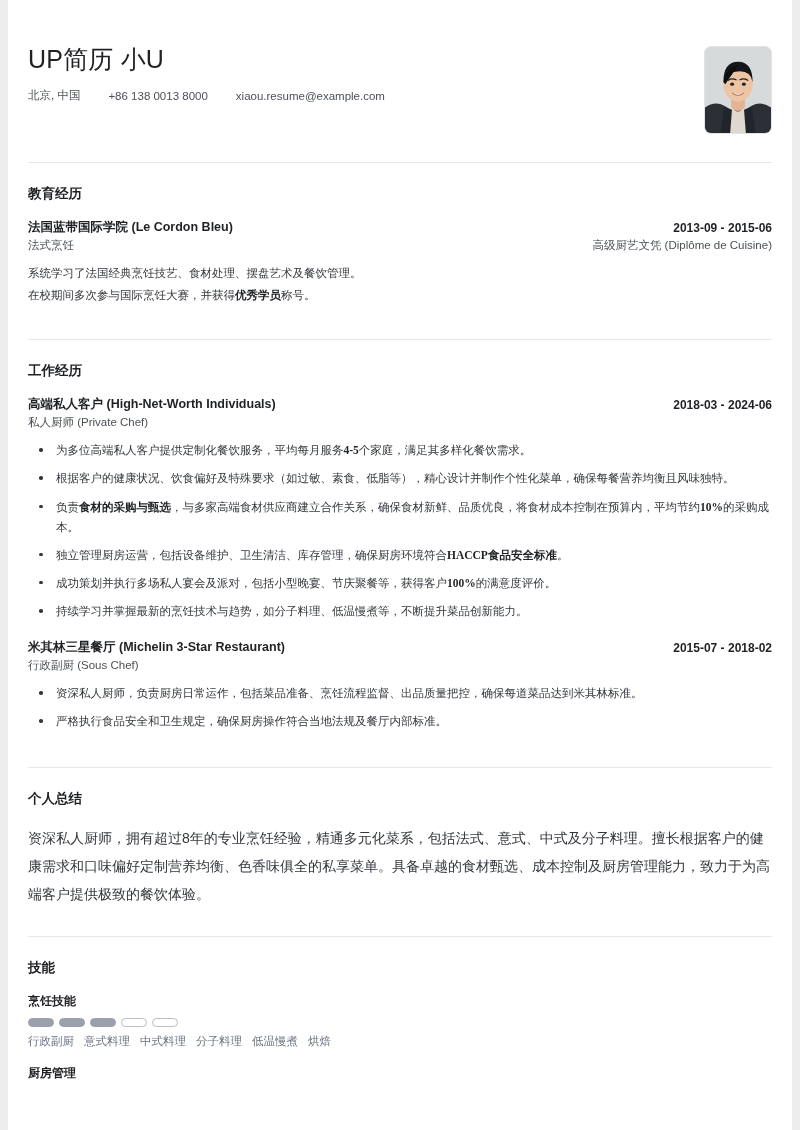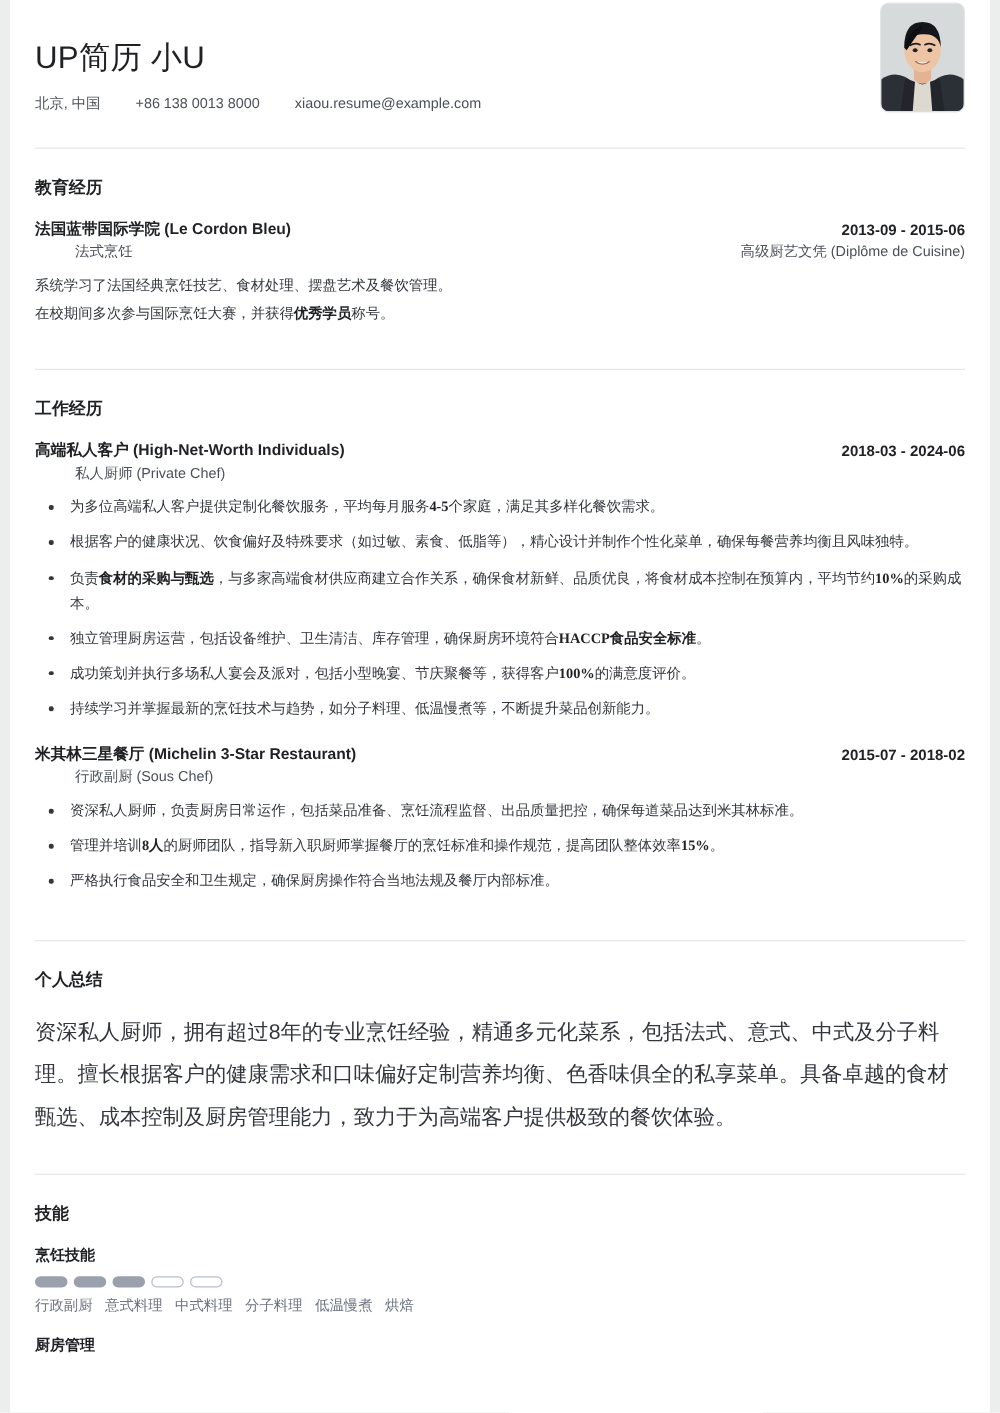--- a/index.html
+++ b/index.html
@@ -19,22 +19,23 @@
   }
   .edge-left, .edge-right {
     position: absolute; top: 0; bottom: 0; width: 8px;
     background: #eceded;
   }
   .edge-left { left: 0; }
   .edge-right { right: 0; }
 
   
   .header {
-    display: flex; align-items: flex-end;
+    display: flex; align-items: flex-start;
     justify-content: space-between;
+    padding-top: 44px;
   }
   .header-left { flex: 1 1 auto; min-width: 0; }
   .name {
     font-size: 25px;
     font-weight: 400;
     color: #1f2124;
     letter-spacing: .2px;
     line-height: 1.2;
     margin: 0 0 14px 0;
   }
@@ -81,21 +82,21 @@
   .entry-date {
     font-size: 12px; font-weight: bold; color: #1f2124;
     white-space: nowrap;
   }
   .entry-role {
     font-size: 11.5px; color: #4b5058;
   }
   .entry-sub {
     font-size: 11.5px; color: #4b5058; white-space: nowrap;
   }
-  .entry-row.second { margin-top: 2px; margin-left: 32px; }
+  .entry-row.second { margin-top: 2px; }
 
   .para {
     font-size: 11.5px; color: #33373d;
     line-height: 1.75;
     margin: 10px 0 0 0;
   }
   .para.tight { margin-top: 2px; }
 
   ul.bullets {
     list-style: none;
@@ -114,21 +115,21 @@
     content: "";
     position: absolute;
     left: 11px; top: 8px;
     width: 3.5px; height: 3.5px;
     border-radius: 50%;
     background: #33373d;
   }
   b { font-weight: bold; color: #1f2124; }
 
   .summary-text {
-    font-size: 17px; color: #33373d;
+    font-size: 14px; color: #33373d;
     line-height: 2.0;
     margin: 14px 0 0 0;
   }
 
   
   .skill-group { margin-bottom: 16px; }
   .skill-name {
     font-size: 12px; font-weight: bold; color: #1f2124;
     margin-bottom: 8px;
   }
@@ -228,21 +229,20 @@
     <div class="entry" style="margin-top:18px;">
       <div class="entry-row">
         <span class="entry-org">米其林三星餐厅 (Michelin 3-Star Restaurant)</span>
         <span class="entry-date">2015-07 - 2018-02</span>
       </div>
       <div class="entry-row second">
         <span class="entry-role">行政副厨 (Sous Chef)</span>
       </div>
       <ul class="bullets">
         <li>资深私人厨师，负责厨房日常运作，包括菜品准备、烹饪流程监督、出品质量把控，确保每道菜品达到米其林标准。</li>
-        <li>管理并培训<b>8人</b>的厨师团队，指导新入职厨师掌握餐厅的烹饪标准和操作规范，提高团队整体效率<b>15%</b>。</li>
         <li>严格执行食品安全和卫生规定，确保厨房操作符合当地法规及餐厅内部标准。</li>
       </ul>
     </div>
   </div>
 
   <div class="section">
     <div class="divider"></div>
     <div class="section-title">个人总结</div>
     <p class="summary-text">资深私人厨师，拥有超过8年的专业烹饪经验，精通多元化菜系，包括法式、意式、中式及分子料理。擅长根据客户的健康需求和口味偏好定制营养均衡、色香味俱全的私享菜单。具备卓越的食材甄选、成本控制及厨房管理能力，致力于为高端客户提供极致的餐饮体验。</p>
   </div>

